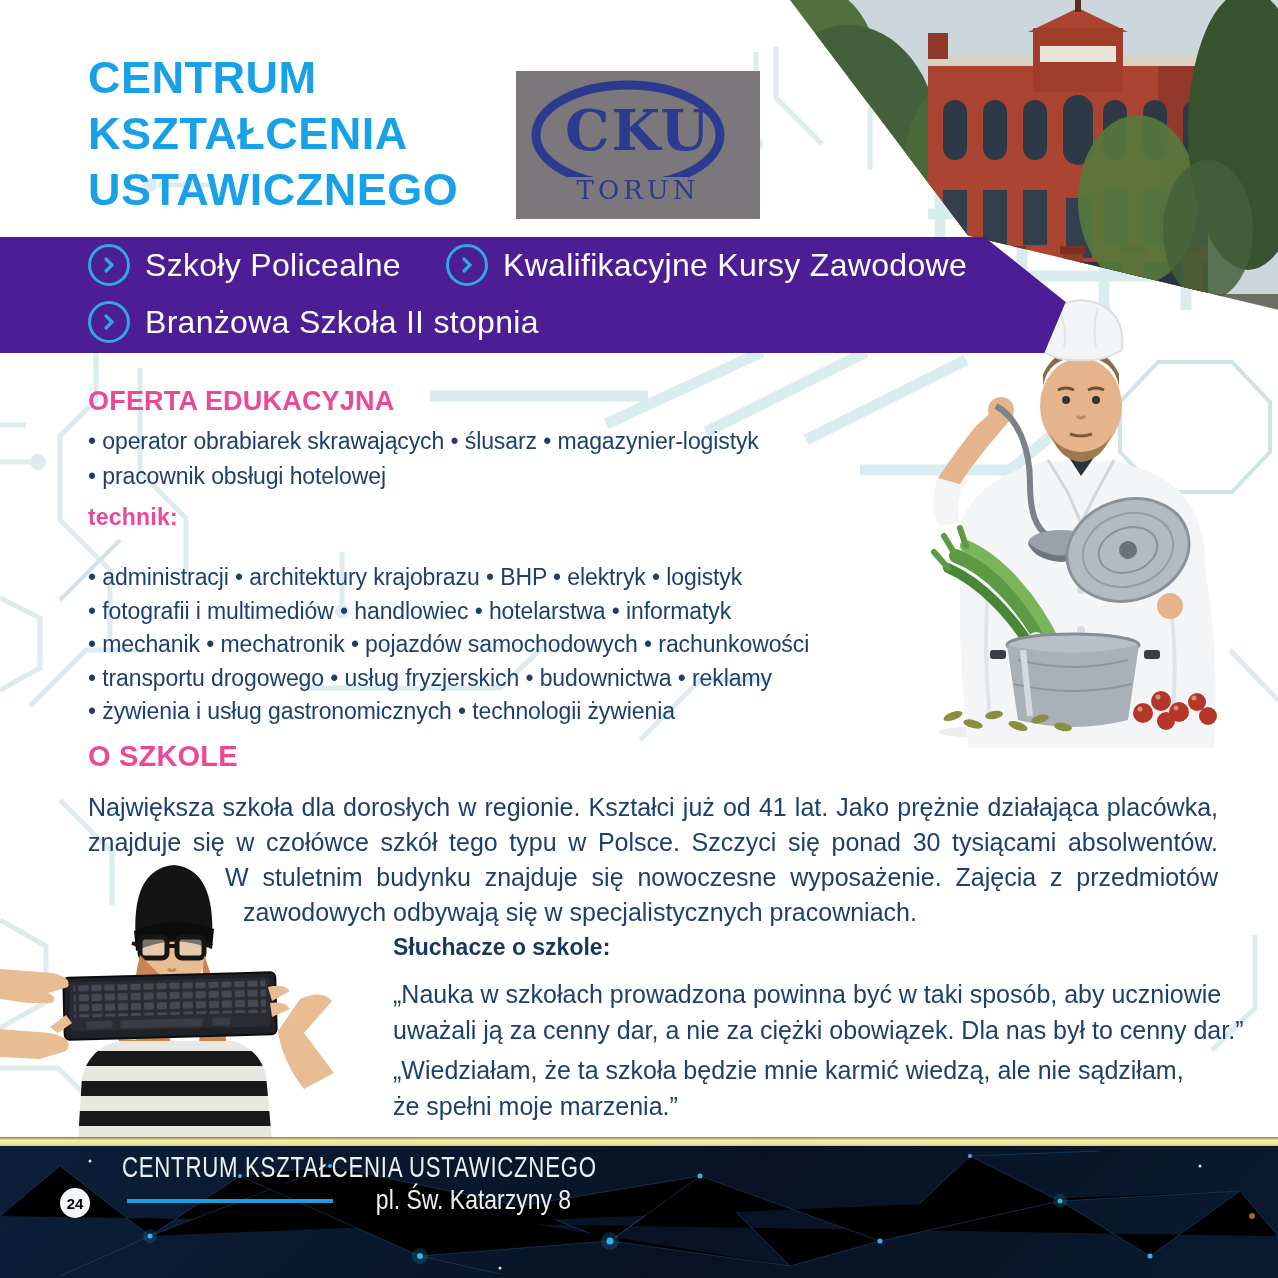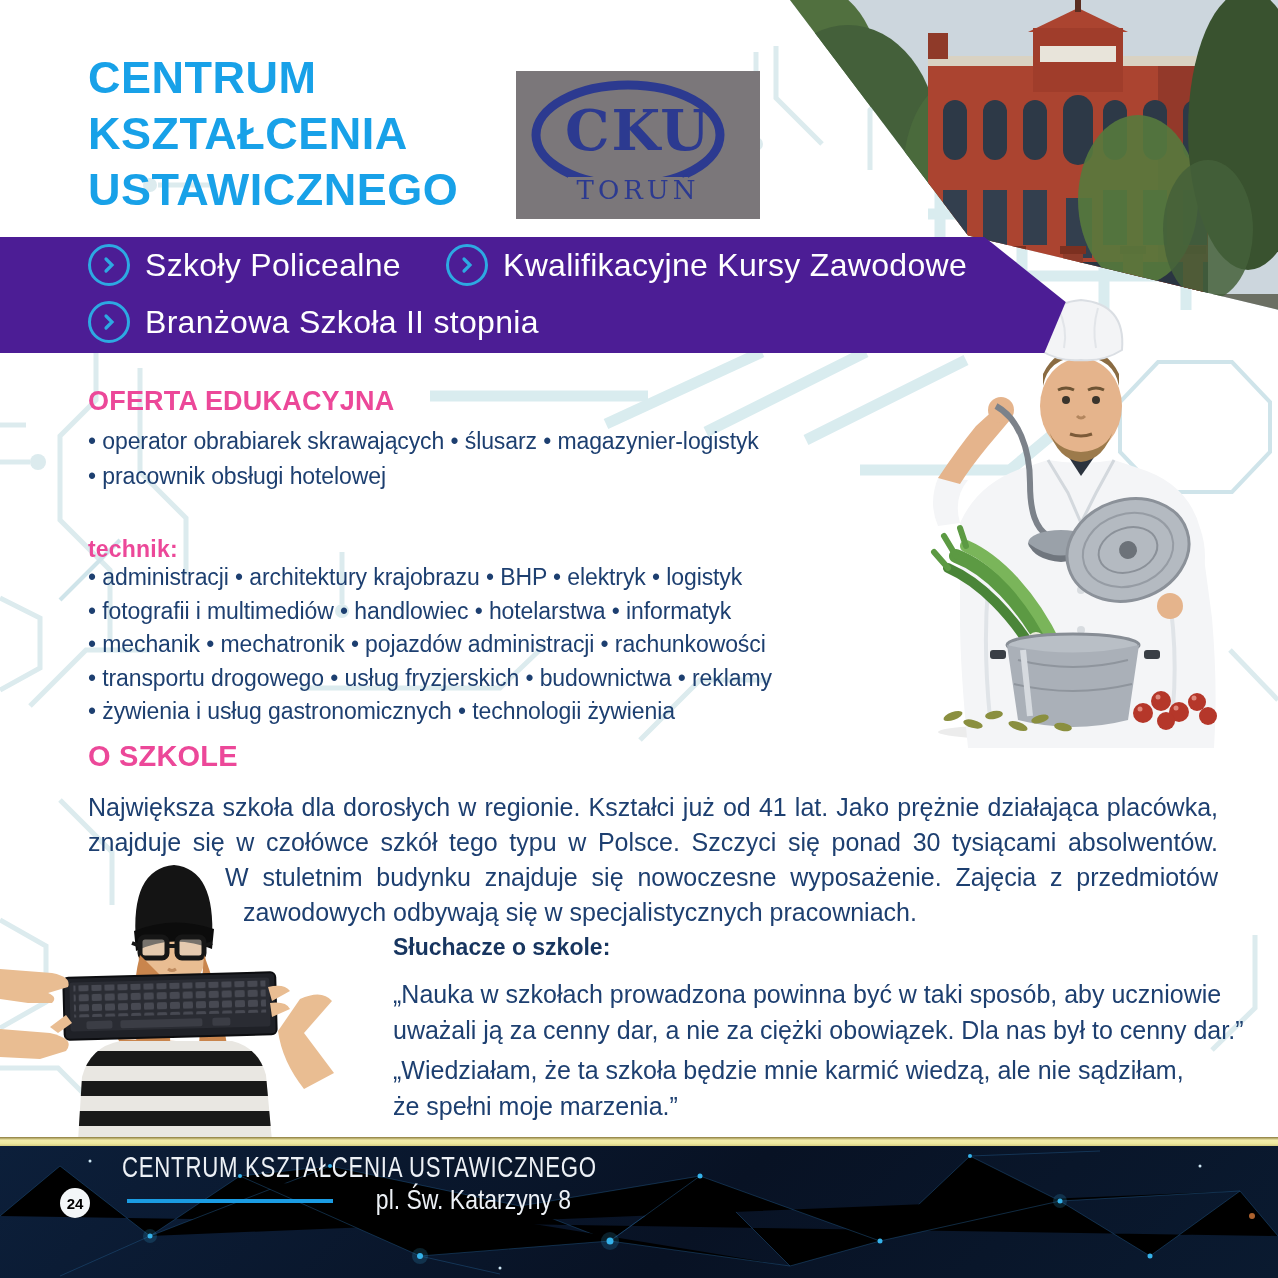--- a/index.html
+++ b/index.html
@@ -27,21 +27,21 @@
           clip-path:polygon(0 0,92% 0,99.6% 56%,97.6% 100%,0 100%);}
   .bitem{position:absolute;display:flex;align-items:center;gap:15px;}
   .bitem.i1{left:88px;top:7px;} .bitem.i2{left:446px;top:7px;} .bitem.i3{left:88px;top:64px;}
   .chev{width:42px;height:42px;flex:0 0 42px;border:3px solid #2da9e2;border-radius:50%;
         display:flex;align-items:center;justify-content:center;}
   .blabel{font-size:32px;color:#ffffff;font-weight:500;letter-spacing:.3px;white-space:nowrap;}
 
   
   .h-main{position:absolute;left:88px;z-index:5;color:#ec4899;font-weight:800;letter-spacing:.2px;}
   .h-oferta{top:386px;font-size:27px;}
-  .h-technik{top:536px;font-size:23px;}
+  .h-technik{top:504px;font-size:23px;}
   .h-oszkole{top:740px;font-size:29px;}
   .list{position:absolute;left:88px;z-index:5;color:#1d3f70;font-size:23px;font-weight:500;
         letter-spacing:-.1px;white-space:nowrap;}
   .list-oferta{top:424px;line-height:35px;}
   .list-technik{top:561px;line-height:33.5px;}
   .para{position:absolute;left:88px;top:790px;width:1130px;z-index:5;color:#1d3f70;
         font-size:25px;line-height:35px;font-weight:500;}
   .para .just{text-align:justify;text-align-last:justify;}
   .para .ind1{margin-left:137px;}
   .para .ind2{margin-left:155px;}
@@ -360,21 +360,21 @@
   <div class="h-main h-oferta">OFERTA EDUKACYJNA</div>
   <div class="list list-oferta">
     <div>• operator obrabiarek skrawających • ślusarz • magazynier-logistyk</div>
     <div>• pracownik obsługi hotelowej</div>
   </div>
 
   <div class="h-main h-technik">technik:</div>
   <div class="list list-technik">
     <div>• administracji • architektury krajobrazu • BHP • elektryk • logistyk</div>
     <div>• fotografii i multimediów • handlowiec • hotelarstwa • informatyk</div>
-    <div>• mechanik • mechatronik • pojazdów administracji • rachunkowości</div>
+    <div>• mechanik • mechatronik • pojazdów samochodowych • rachunkowości</div>
     <div>• transportu drogowego • usług fryzjerskich • budownictwa • reklamy</div>
     <div>• żywienia i usług gastronomicznych • technologii żywienia</div>
   </div>
 
   <div class="h-main h-oszkole">O SZKOLE</div>
   <div class="para">
     <div class="just">Największa szkoła dla dorosłych w regionie. Kształci już od 41 lat. Jako prężnie działająca placówka,</div>
     <div class="just">znajduje się w czołówce szkół tego typu w Polsce. Szczyci się ponad 30 tysiącami absolwentów.</div>
     <div class="just ind1">W stuletnim budynku znajduje się nowoczesne wyposażenie. Zajęcia z przedmiotów</div>
     <div class="ind2">zawodowych odbywają się w specjalistycznych pracowniach.</div>

